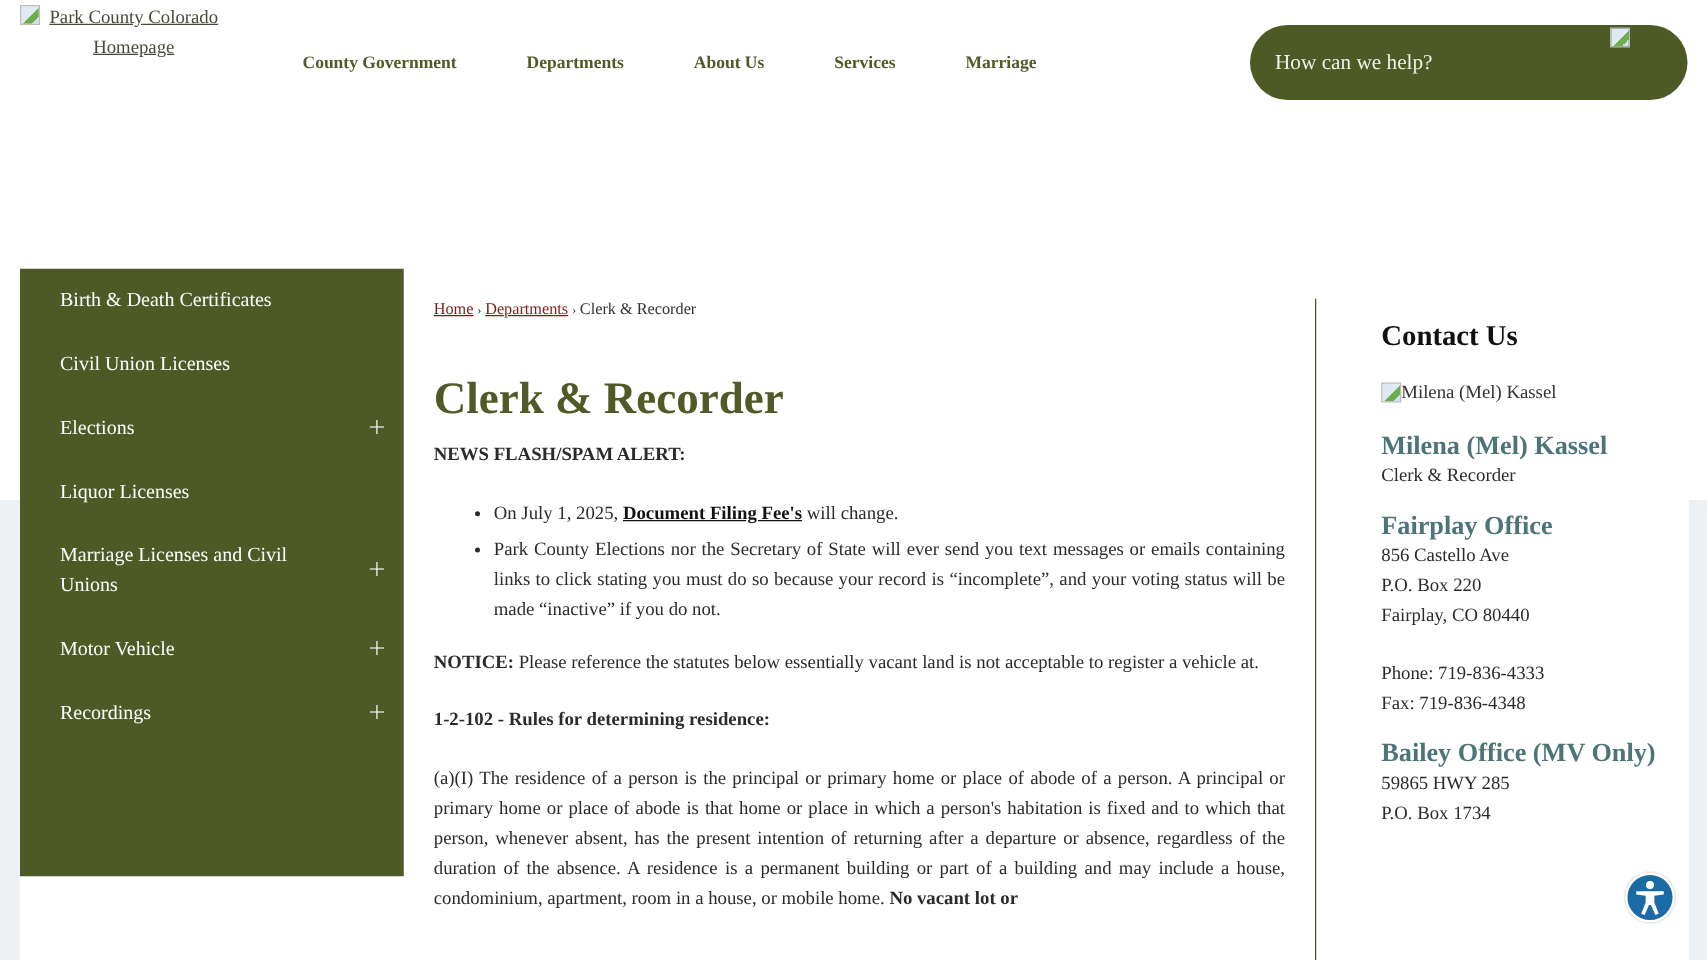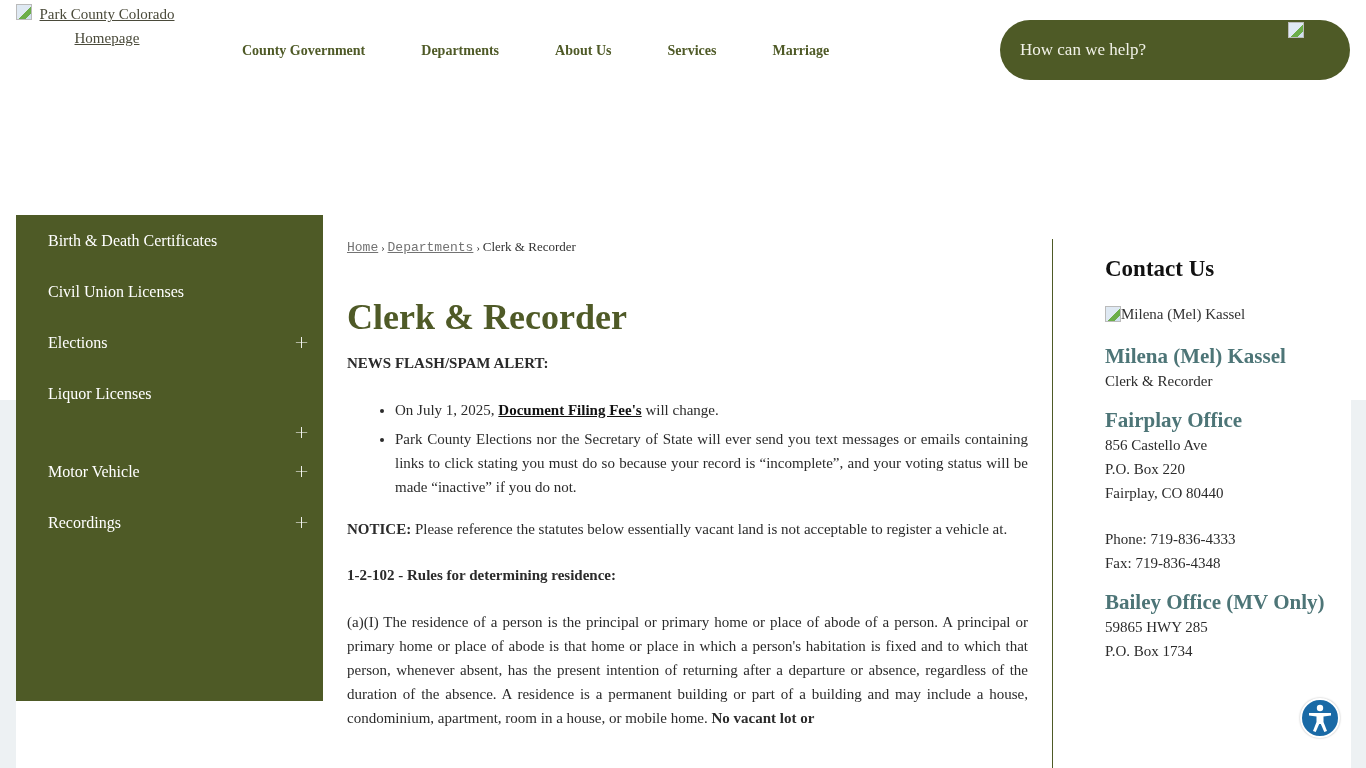--- a/index.html
+++ b/index.html
@@ -64,21 +64,21 @@
   }
   .side-item .plus {
     position: absolute; right: 14px; top: 50%; transform: translateY(-55%);
     font-size: 18px; color: #fff; font-family: "DejaVu Sans", sans-serif; font-weight: 300;
   }
   
   .main {
     position: absolute; left: 347px; top: 238px; width: 681px;
   }
   .breadcrumb { font-size: 13px; color: #333; line-height: 18px; }
-  .breadcrumb a { color: #737373; text-decoration: underline; font-family: Liberation Mono, monospace; }
+  .breadcrumb a { color: #7f1d1d; text-decoration: underline; }
   .breadcrumb .sep { margin: 0 3px; font-size: 10px; }
   h1.title {
     margin-top: 38px; font-size: 36px; font-weight: bold; color: #4f5a27; line-height: 44px;
   }
   .main p, .main li {
     font-size: 15px; line-height: 24px; color: #2b2b2b; text-align: justify;
   }
   .p-news { margin-top: 12px; font-weight: bold; }
   .main ul { margin-top: 23px; padding-left: 48px; list-style: disc; }
   .main ul li { margin-bottom: 5px; }
@@ -145,20 +145,21 @@
     <span>Civil Union Licenses</span>
   </a>
   <a href="#" class="side-item">
     <span>Elections</span>
     <span class="plus">+</span>
   </a>
   <a href="#" class="side-item">
     <span>Liquor Licenses</span>
   </a>
   <a href="#" class="side-item">
+    <span>Marriage Licenses and Civil Unions</span>
     <span class="plus">+</span>
   </a>
   <a href="#" class="side-item">
     <span>Motor Vehicle</span>
     <span class="plus">+</span>
   </a>
   <a href="#" class="side-item">
     <span>Recordings</span>
     <span class="plus">+</span>
   </a>

